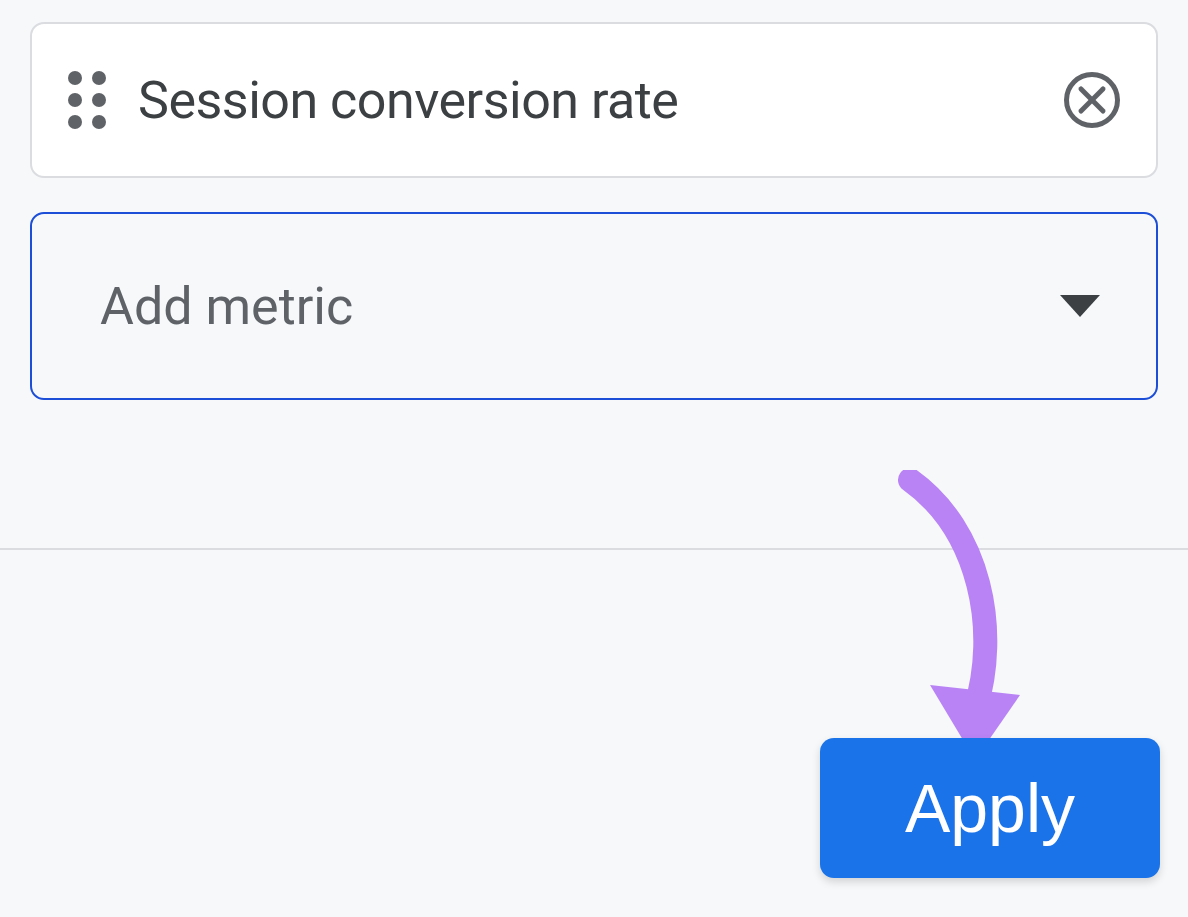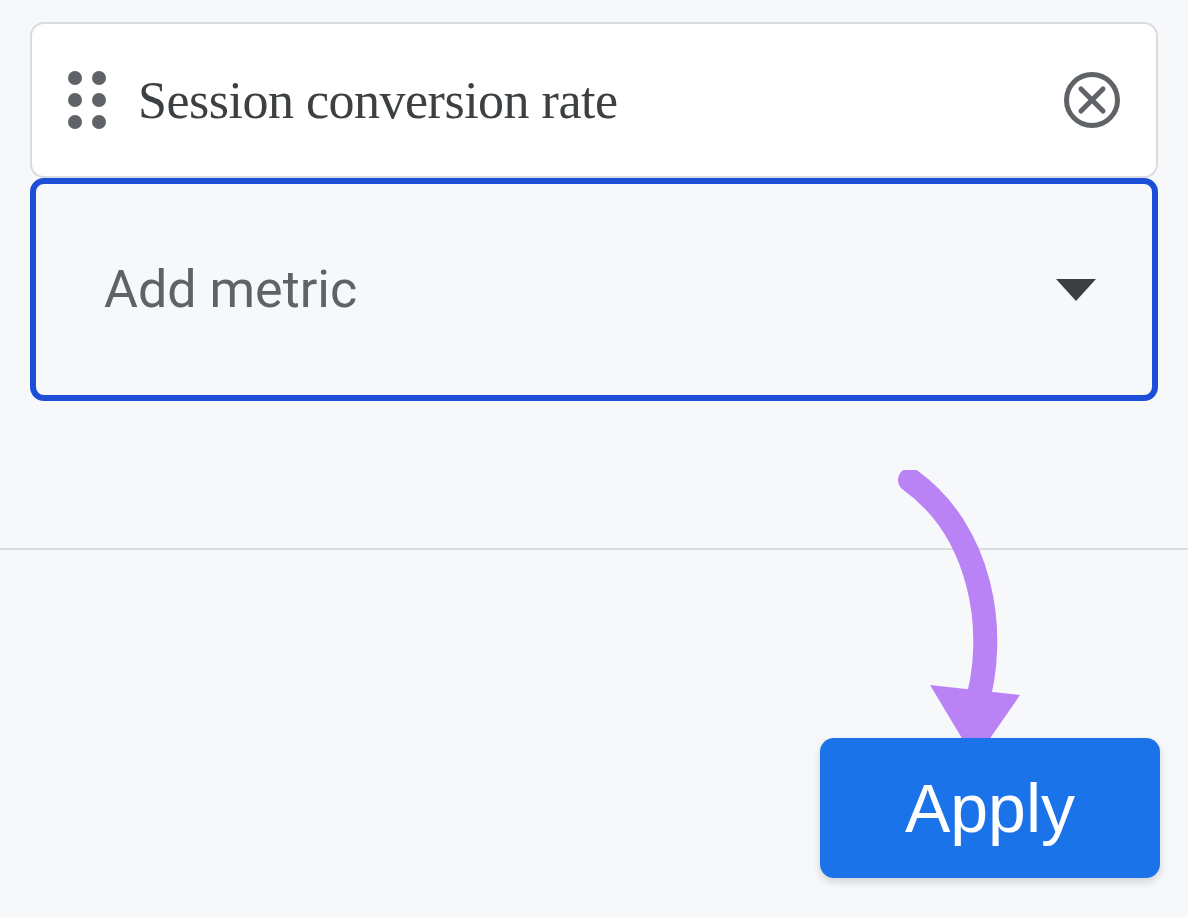--- a/index.html
+++ b/index.html
@@ -15,21 +15,20 @@
   }
   .metric-chip {
     background: #fff;
     border: 2px solid #dadce0;
     border-radius: 14px;
     height: 156px;
     display: flex;
     align-items: center;
     padding: 0 36px 0 36px;
     gap: 32px;
-    font-family: Liberation Serif, serif;
   }
   .drag-handle {
     display: grid;
     grid-template-columns: repeat(2, 14px);
     grid-template-rows: repeat(3, 14px);
     gap: 8px 10px;
     cursor: grab;
   }
   .drag-handle .dot {
     width: 14px; height: 14px;
@@ -51,23 +50,24 @@
     display: flex;
     align-items: center;
     justify-content: center;
     cursor: pointer;
   }
   .close-btn svg { width: 30px; height: 30px; }
   .close-btn svg line { stroke: #5f6368; stroke-width: 5; stroke-linecap: round; }
 
   .add-metric {
     background: #f6f8fa;
-    border: 6px solid #1d4ed8;
+    border: 2px solid #1d4ed8;
     border-radius: 14px;
-    height: 223px;
+    height: 188px;
+    margin-top: 34px;
     display: flex;
     align-items: center;
     padding: 0 56px 0 68px;
     cursor: pointer;
   }
   .add-metric-label {
     flex: 1;
     font-size: 52px;
     font-weight: 400;
     color: #5f6368;

